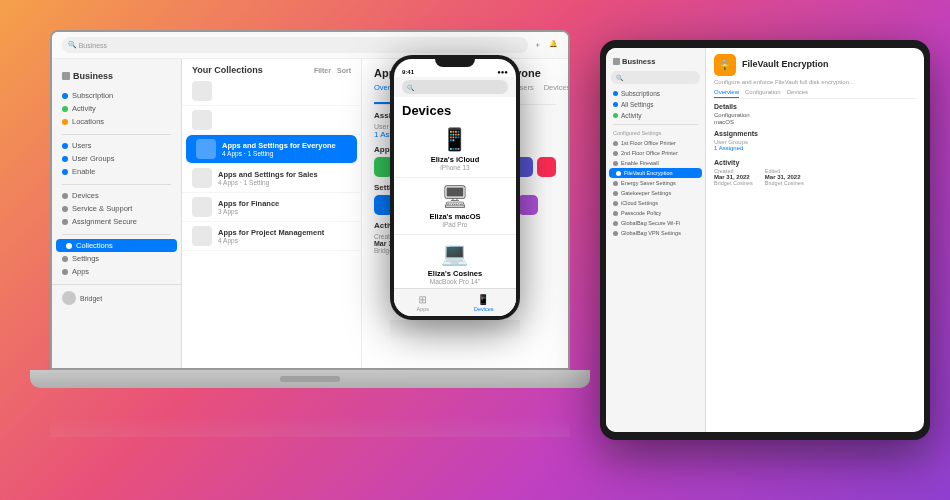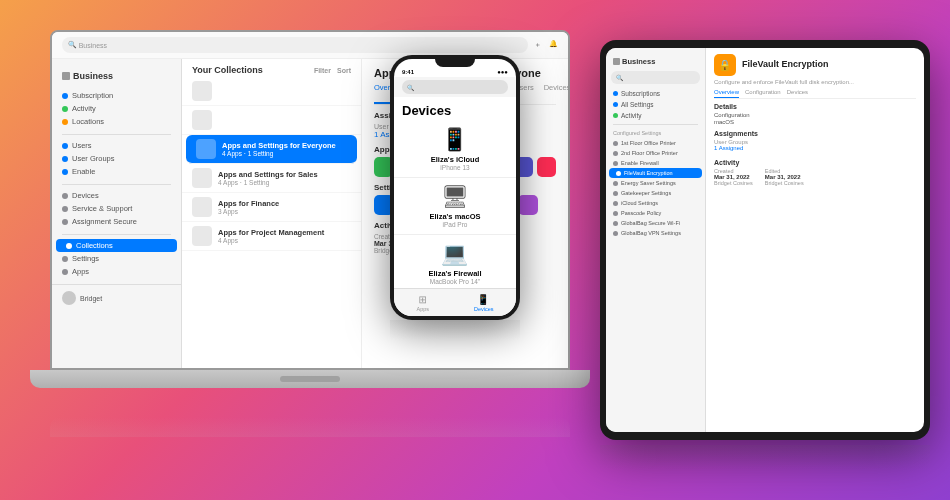--- a/index.html
+++ b/index.html
@@ -831,21 +831,21 @@
           <div class="phone-device-name">Eliza's iCloud</div>
           <div class="phone-device-model">iPhone 13</div>
         </div>
         <div class="phone-device-item">
           <div class="phone-device-icon">🖥</div>
           <div class="phone-device-name">Eliza's macOS</div>
           <div class="phone-device-model">iPad Pro</div>
         </div>
         <div class="phone-device-item">
           <div class="phone-device-icon">💻</div>
-          <div class="phone-device-name">Eliza's Firewall</div>
+          <div class="phone-device-name">Eliza's Cosines</div>
           <div class="phone-device-model">MacBook Pro 14"</div>
         </div>
       </div>
       <div class="phone-tab-bar">
         <div class="phone-tab">
           <span class="phone-tab-icon">⊞</span>
           <span class="phone-tab-label">Apps</span>
         </div>
         <div class="phone-tab">
           <span class="phone-tab-icon active-tab">📱</span>

